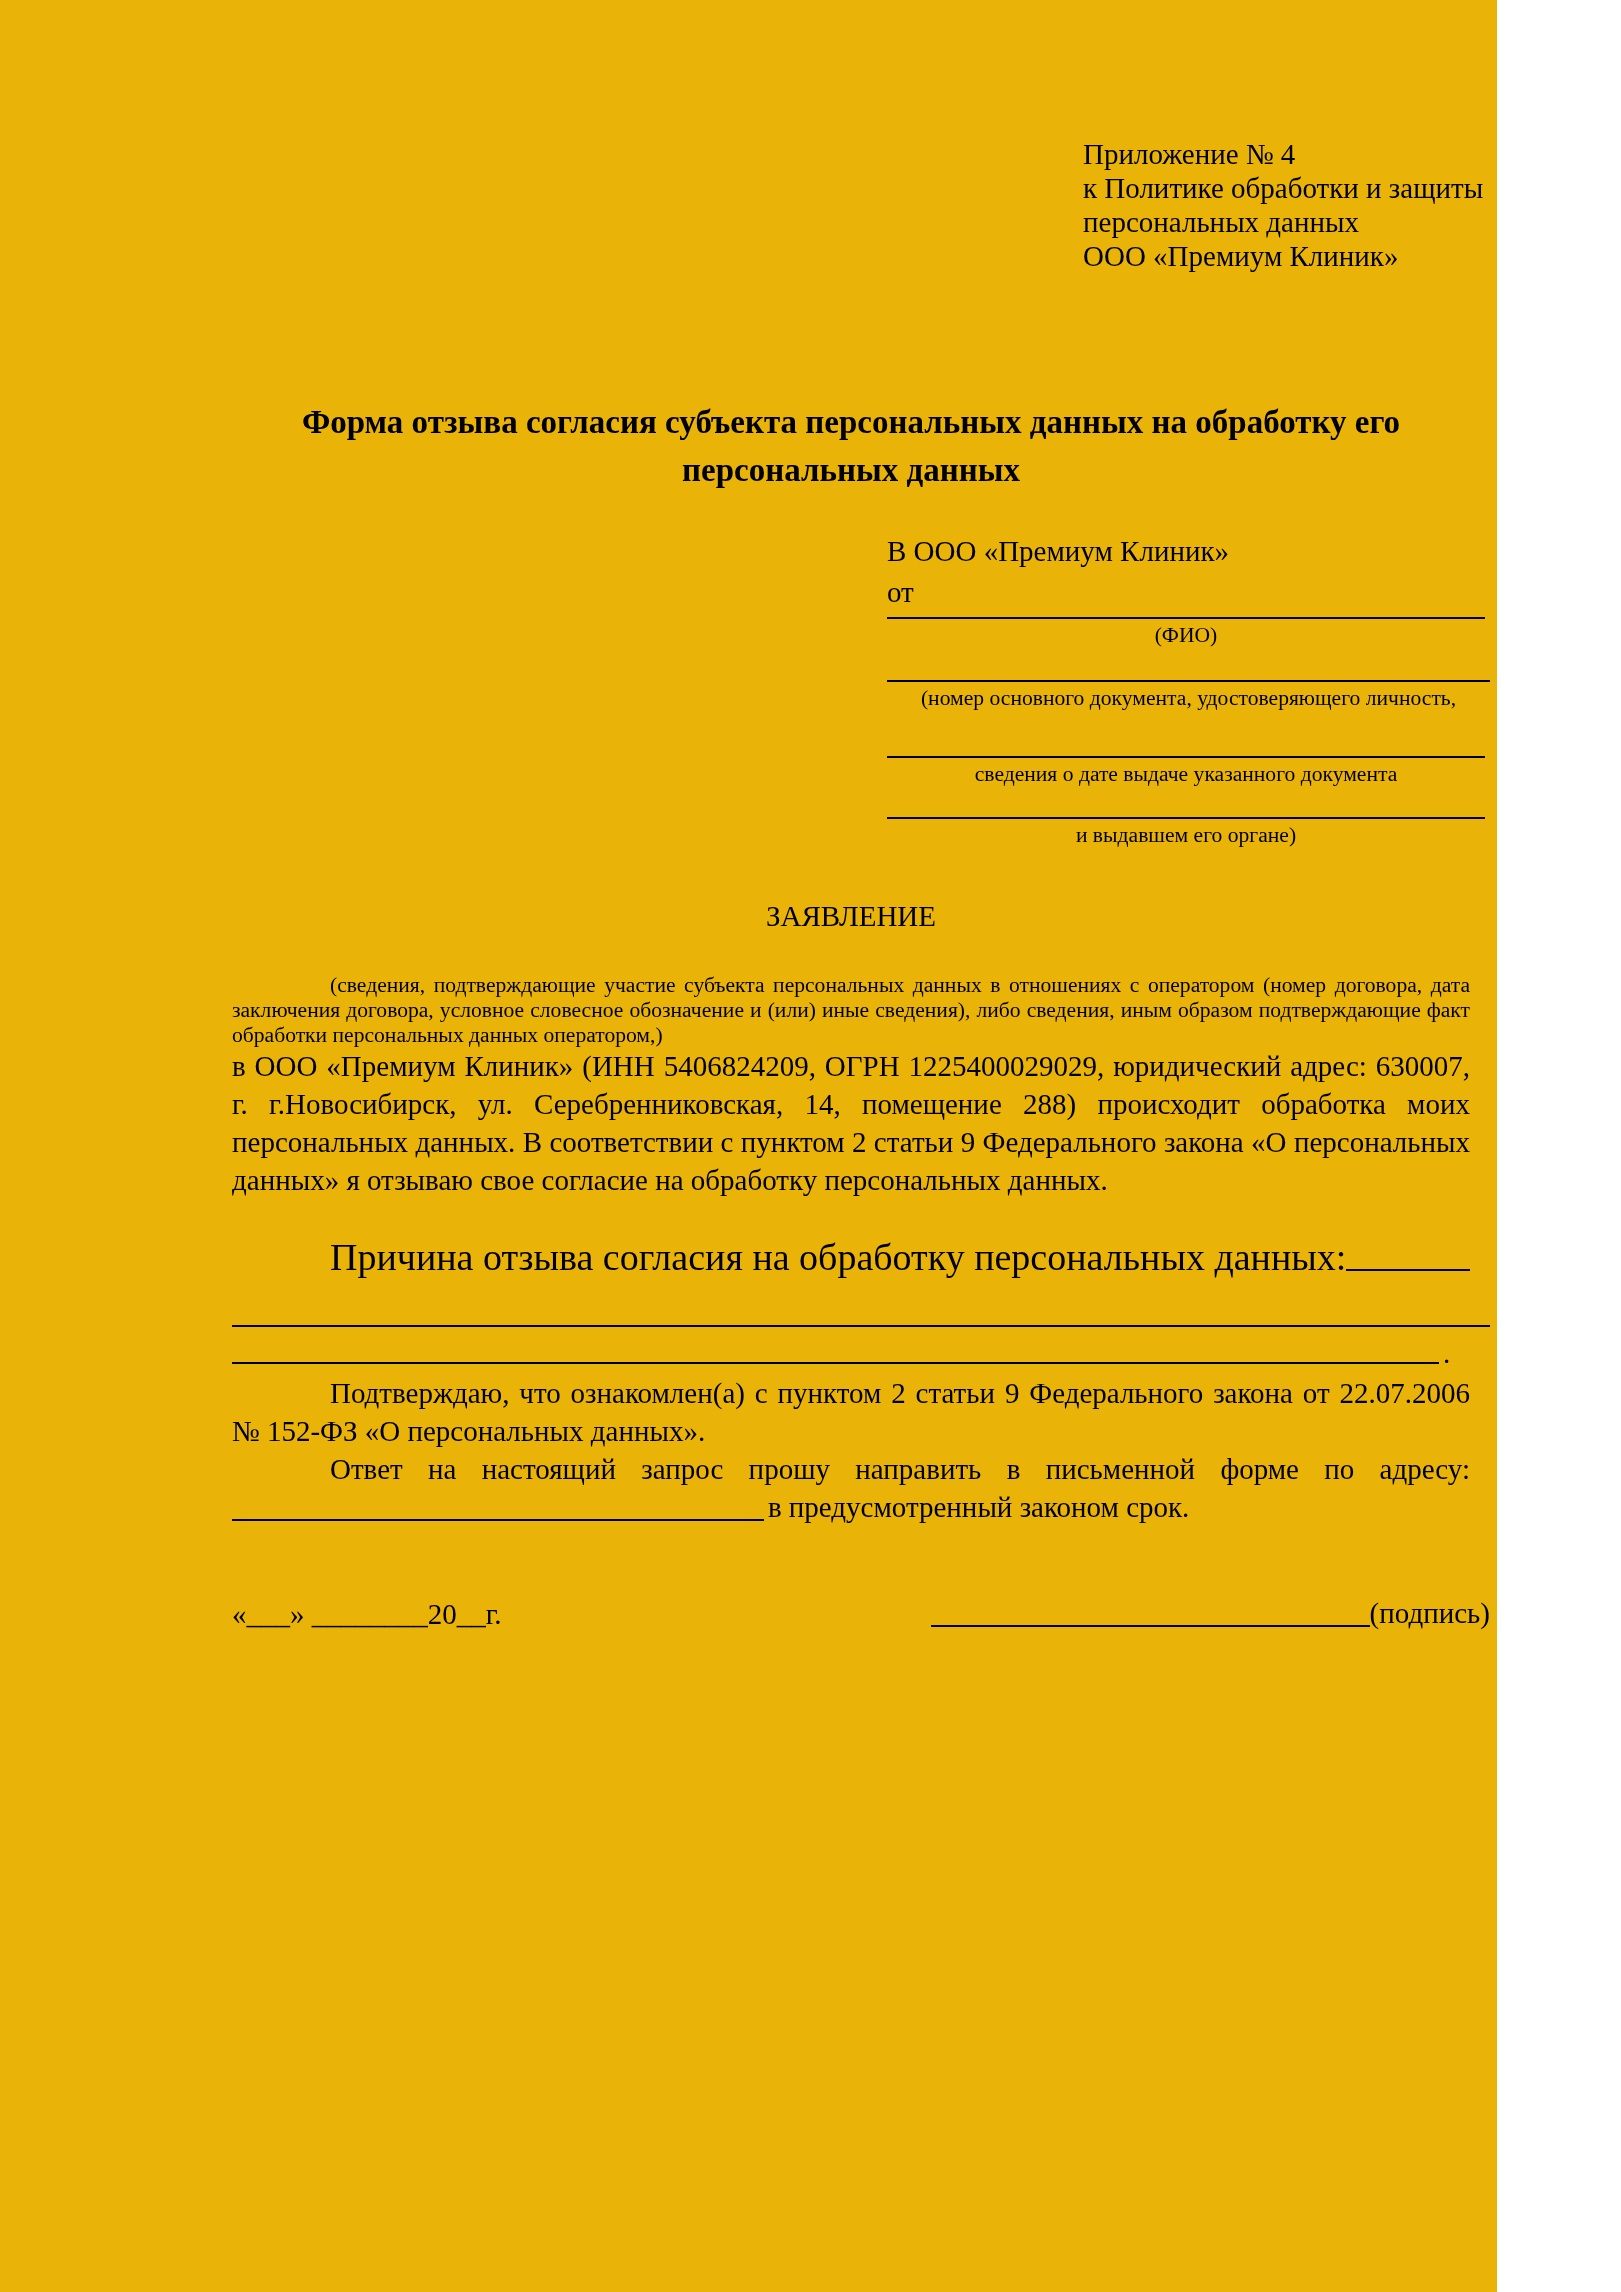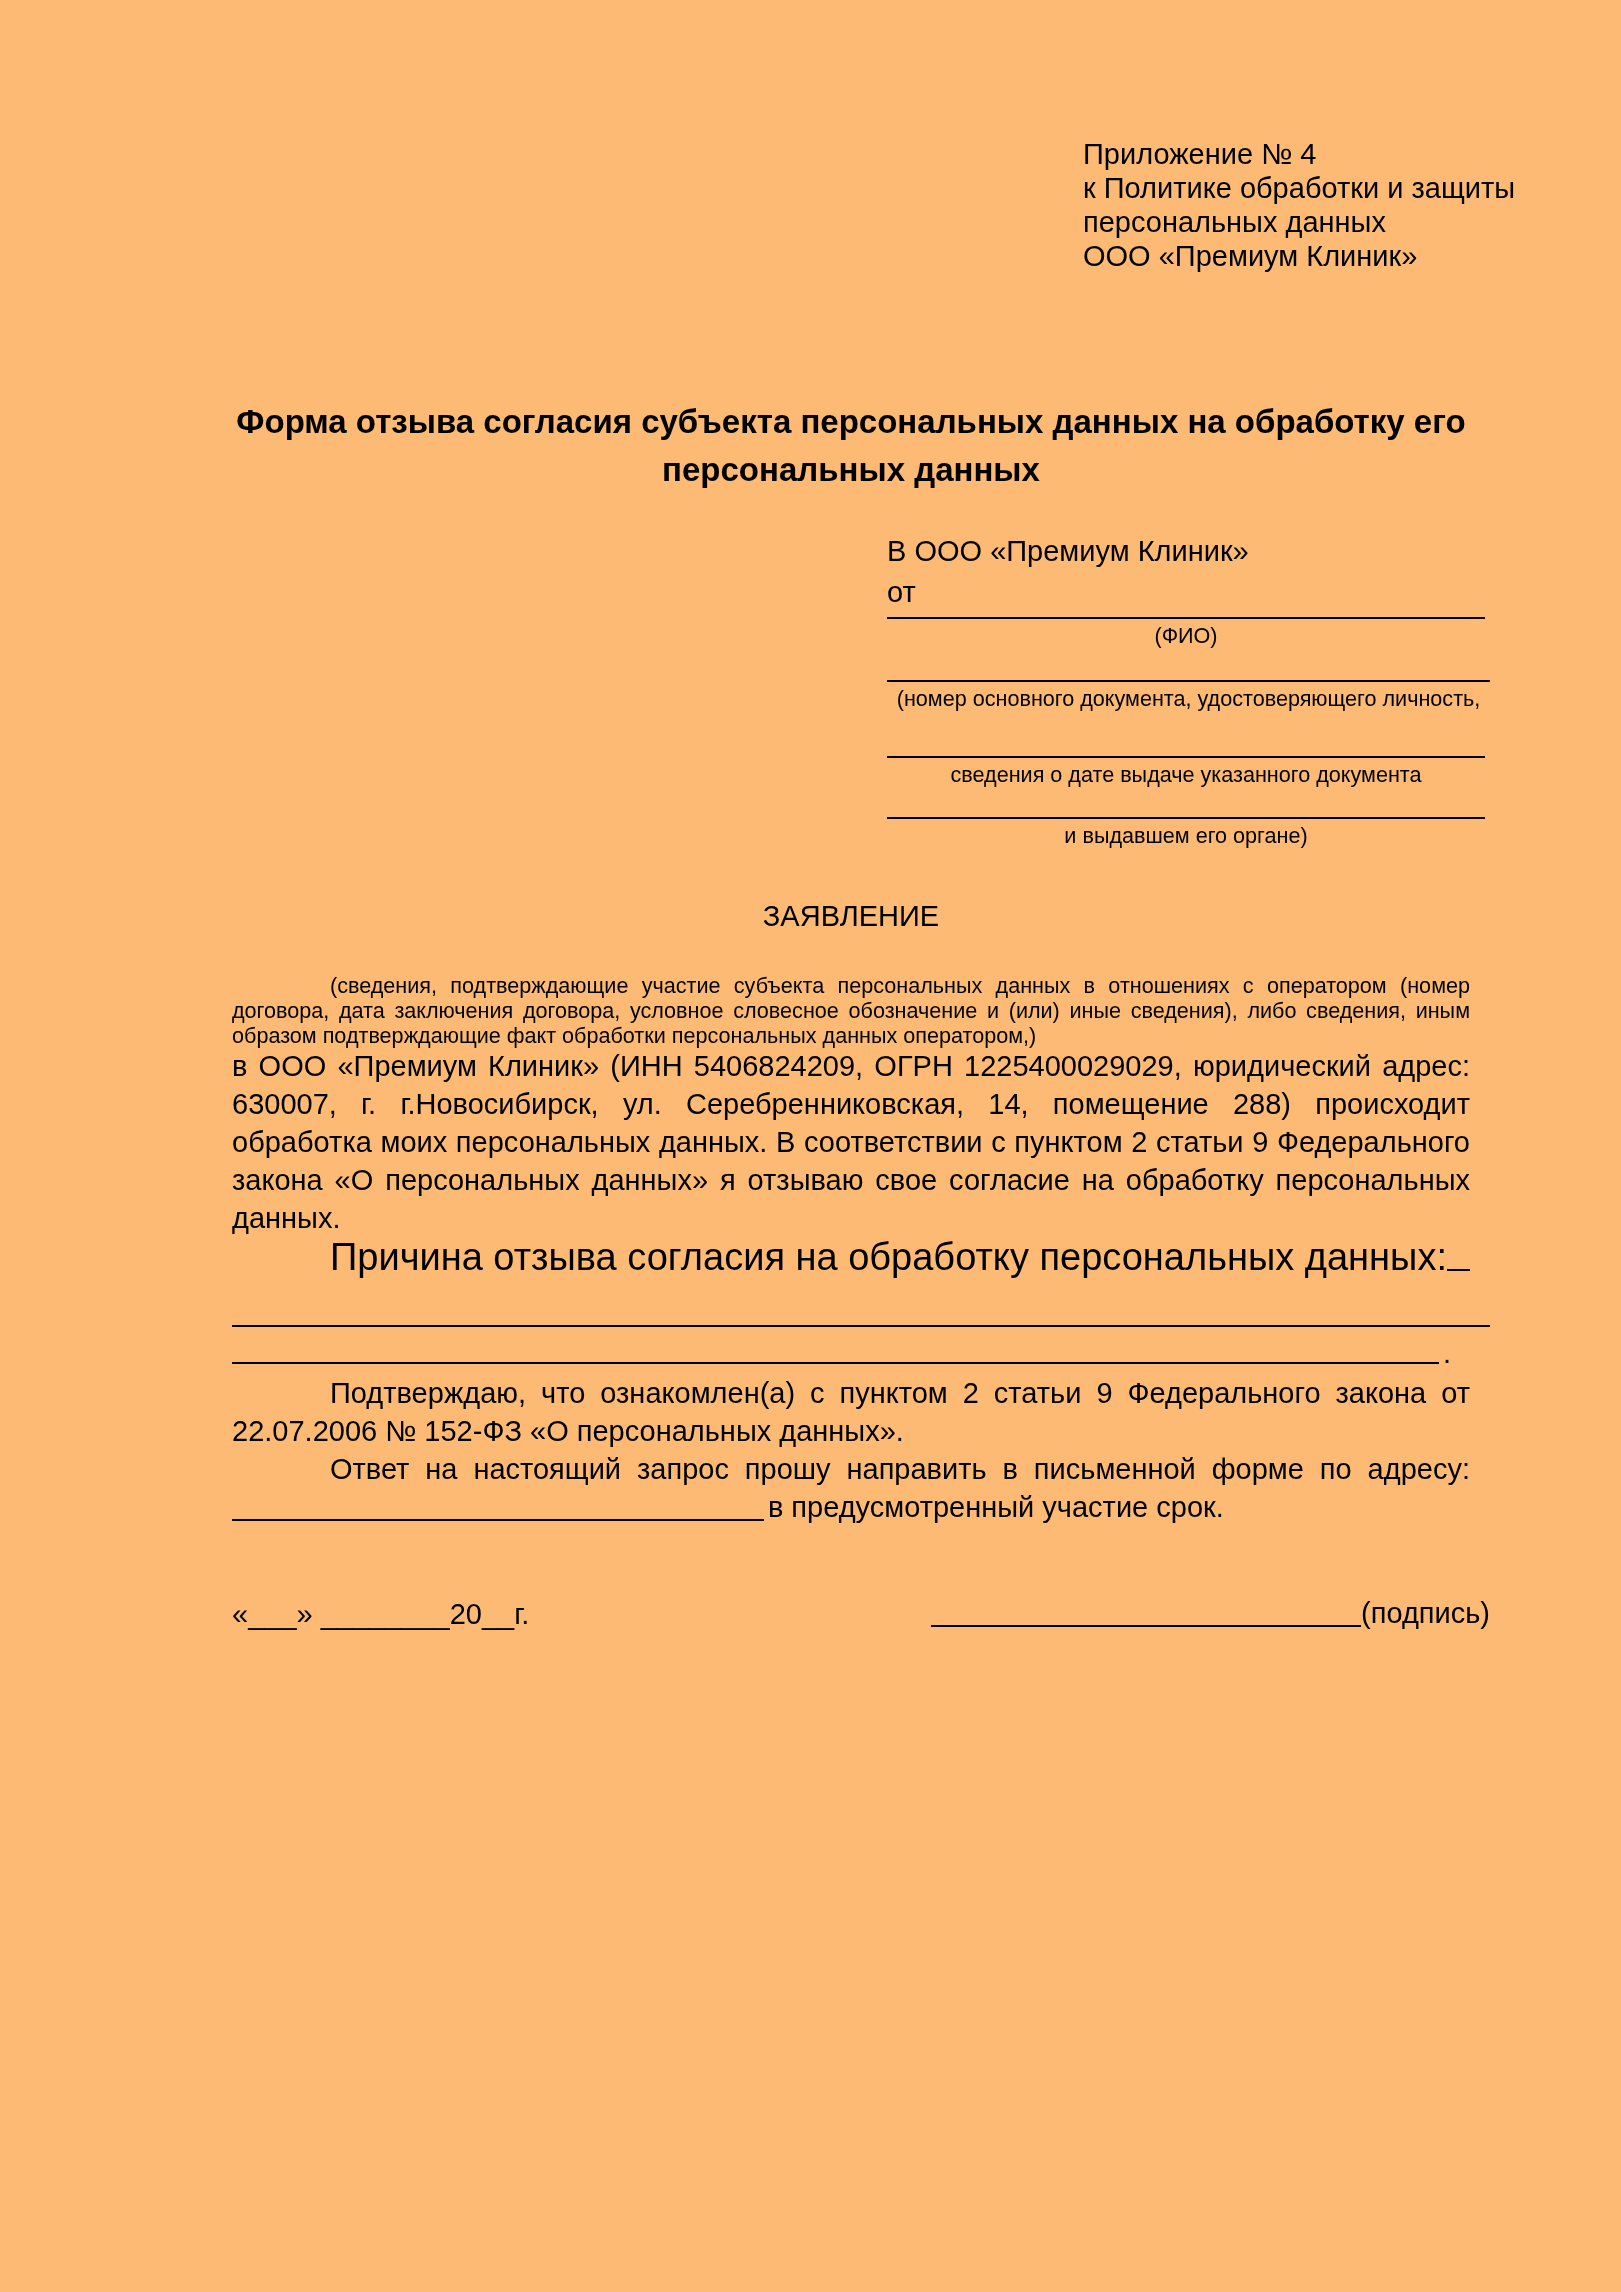--- a/index.html
+++ b/index.html
@@ -2,25 +2,25 @@
 <html lang="ru"><head>
 <meta charset="utf-8">
 <style>
   html, body {
     margin: 0;
     padding: 0;
     background: #ffffff;
   }
   .page {
     position: relative;
-    width: 1621px;
+    width: 1497px;
     height: 2293px;
-    background: #fdba74;
+    background: #eab308;
     color: #000000;
-    font-family: Liberation Sans, sans-serif;
+    font-family: Liberation Serif, serif;
     overflow: hidden;
   }
   .abs { position: absolute; }
 
   
   .appendix {
     left: 1083px; top: 137px;
     font-size: 29px; line-height: 34px;
     white-space: nowrap;
   }
@@ -146,21 +146,21 @@
 
   <div class="abs rule blank-1"></div>
   <div class="abs rule blank-2"></div>
   <div class="abs period-after-blank">.</div>
 
   <div class="abs closing-block">
     <p>Подтверждаю, что ознакомлен(а) с пунктом 2 статьи 9 Федерального закона от 22.07.2006 № 152-ФЗ «О персональных данных».</p>
     <p class="stretch-last">Ответ на настоящий запрос прошу направить в письменной форме по адресу:</p>
     <div class="row reply-row">
       <span class="fill"></span>
-      <span class="tail">в предусмотренный участие срок.</span>
+      <span class="tail">в предусмотренный законом срок.</span>
     </div>
   </div>
 
   <div class="abs date-line">«___» ________20__г.</div>
 
   <div class="abs row signature-row">
     <span class="fill"></span>
     <span class="tail">(подпись)</span>
   </div>
 

